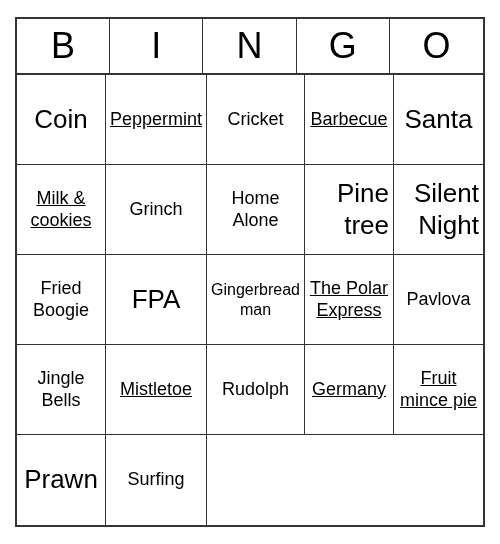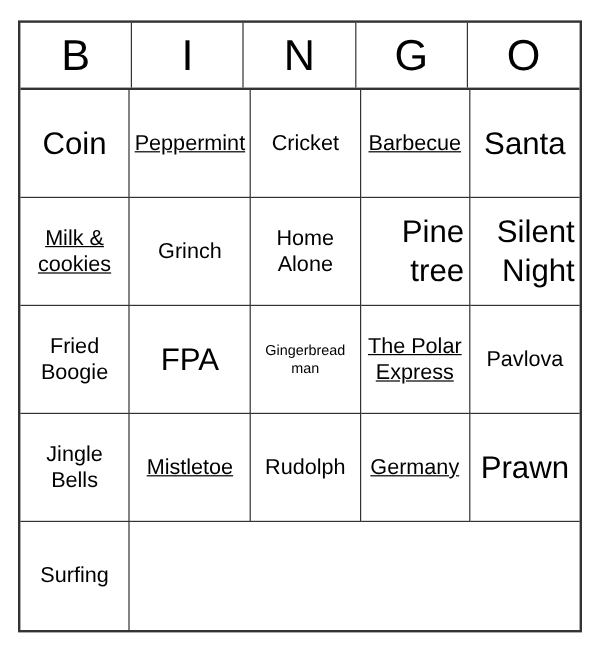--- a/index.html
+++ b/index.html
@@ -77,21 +77,21 @@
     .font-medium {
       font-size: 18px;
     }
 
     .font-small {
       font-size: 18px;
       text-decoration: underline;
     }
 
     .font-xsmall {
-      font-size: 12px;
+      font-size: 16px;
     }
   </style>
 </head>
 <body>
 
 <div class="bingo-card">
   <div class="bingo-header">
   <div class="bingo-header-cell">B</div>
       <div class="bingo-header-cell">I</div>
       <div class="bingo-header-cell">N</div>
@@ -150,19 +150,22 @@
       <div class="bingo-cell">
         <span class="font-small">Mistletoe</span>
       </div>
       <div class="bingo-cell">
         <span class="font-medium">Rudolph</span>
       </div>
       <div class="bingo-cell">
         <span class="font-small">Germany</span>
       </div>
       <div class="bingo-cell">
+        <span class="font-small">Fruit mince pie</span>
+      </div>
+      <div class="bingo-cell">
         <span class="font-large">Prawn</span>
       </div>
       <div class="bingo-cell">
         <span class="font-medium">Surfing</span>
       </div>
     </div>
 </div>
 
 </body></html>

